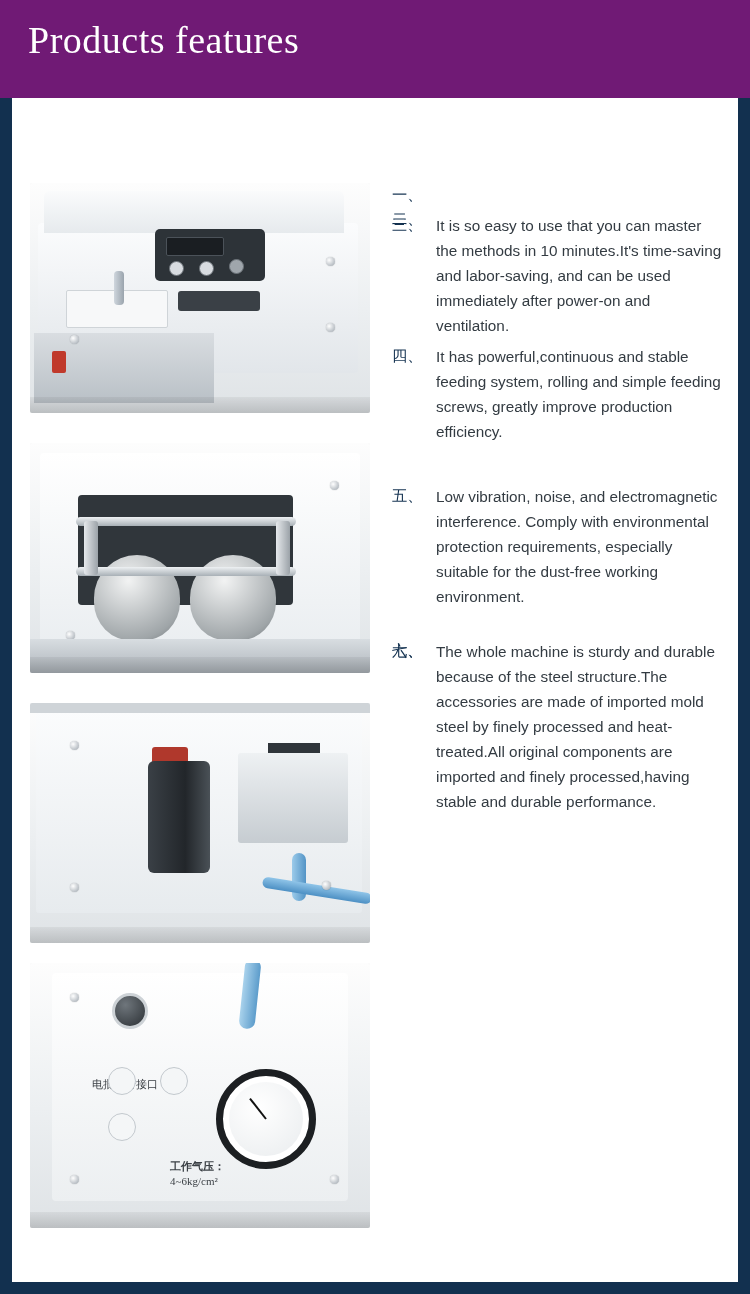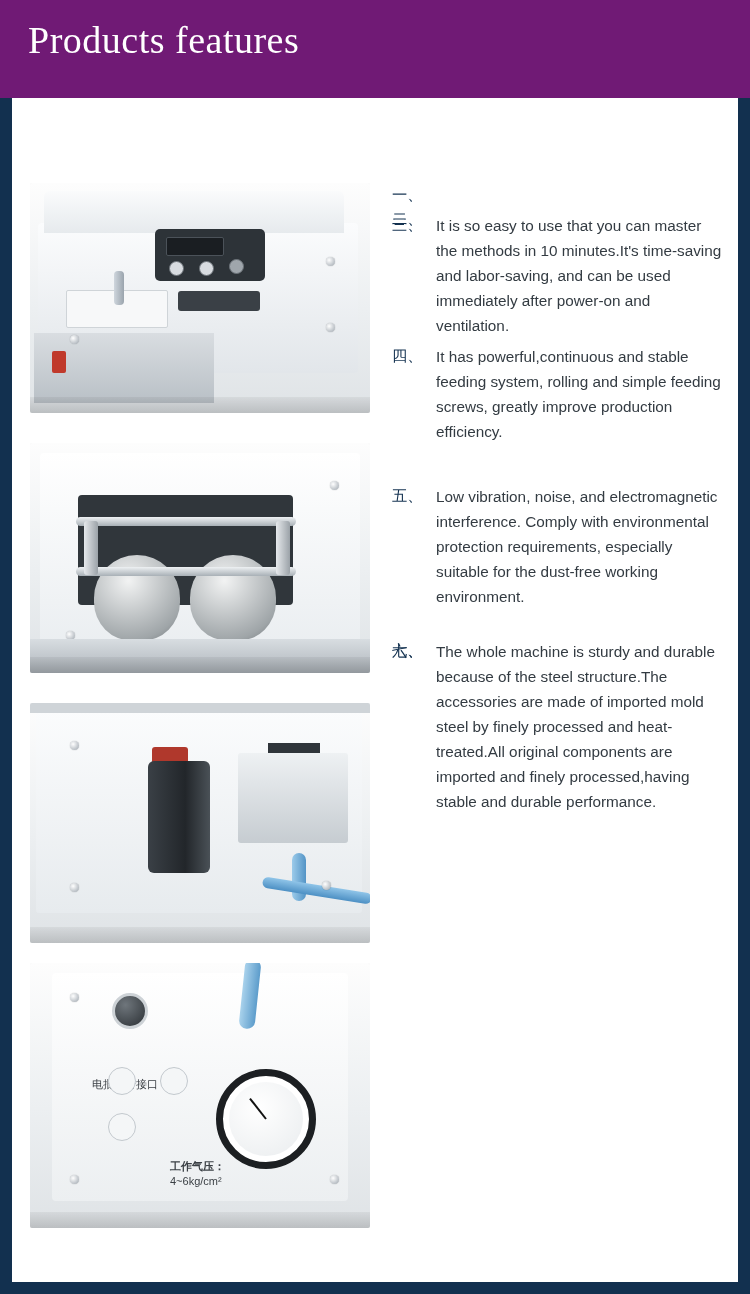--- a/index.html
+++ b/index.html
@@ -259,21 +259,21 @@
       <div class="p4-cn" style="left:62px;top:66px;margin-top:48px;">电批信号接口</div>
       <div class="p4-hole" style="left:78px;top:104px;"></div>
       <div class="p4-hole" style="left:130px;top:104px;"></div>
       <div class="p4-hole" style="left:78px;top:150px;"></div>
       <div class="p4-gauge">
         <div class="p4-gauge-inner">
           <div class="p4-needle"></div>
         </div>
       </div>
       <div class="p4-cn" style="left:140px;top:196px;font-weight:bold;">工作气压：</div>
-      <div class="p4-cn" style="left:140px;top:212px;">4~6kg/cm²</div>
+      <div class="p4-cn" style="left:140px;top:212px;font-family:Liberation Serif, serif;">4~6kg/cm²</div>
       <div class="screw" style="left:40px;top:30px;"></div>
       <div class="screw" style="left:40px;top:212px;"></div>
       <div class="screw" style="left:300px;top:212px;"></div>
       <div class="shadow-bar"></div>
     </div>
 
     <div class="text-col">
 
       <div class="item item-1">
         <span class="num">一、</span>

